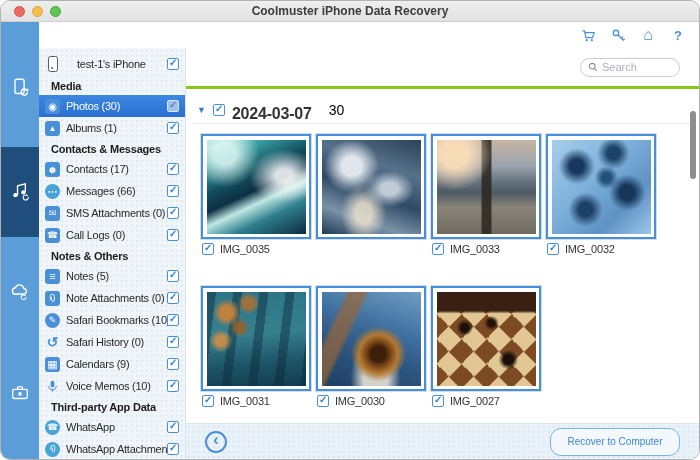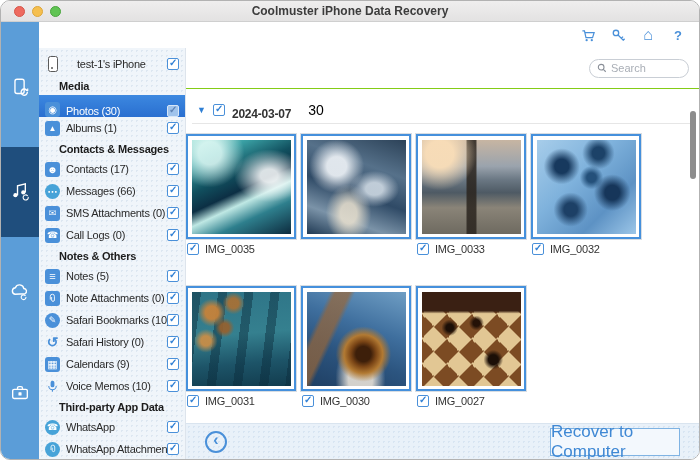--- a/index.html
+++ b/index.html
@@ -40,24 +40,24 @@
   .glyph-help { font-size:13px; font-weight:bold; }
 
   .mid { flex:1; display:flex; min-height:0; }
 
   
   .sidebar { width:147px; flex:none; border-right:1px solid #dde4ec; background-color:#f0f5fa;
              background-image:radial-gradient(circle,#dde7f1 1px,transparent 1px);
              background-size:5px 5px; padding-top:3px; overflow:hidden; }
   .srow { display:flex; align-items:center; height:22px; padding:0 6px 0 6px; gap:6px; cursor:pointer; }
   .srow.device { height:25px;gap:17px; }
-  .shead { height:19px; display:flex; align-items:center; padding-left:20px;
+  .shead { height:19px; display:flex; align-items:center; padding-left:12px;
            font-size:11px; font-weight:bold; color:#1c1c1c; letter-spacing:-.2px; }
   .slabel { flex:1; min-width:0; font-size:11px; color:#2a2a2a; letter-spacing:-.25px; white-space:nowrap; }
-  .srow.selected { background:linear-gradient(180deg,#3c88e0,#2a6fd0);align-items:flex-end; }
+  .srow.selected { background:linear-gradient(180deg,#3c88e0,#2a6fd0); }
   .srow.selected .slabel { color:#fff; }
   .cb { flex:none; width:12px; height:12px; border:1px solid #4a90d9; border-radius:2px;
         background:#fff; position:relative; cursor:pointer; }
   .cb::before { content:"✓"; position:absolute; left:1px; top:-2px; font-size:10px;
                 font-weight:bold; color:#2f7fd4; }
   .srow.selected .cb { background:#9fc3ec; border-color:#d6e6f8; }
   .srow.selected .cb::before { color:#5f83b4; }
 
   
   .sicon { flex:none; width:15px; height:15px; display:flex; align-items:center;
@@ -78,37 +78,37 @@
   .ic-history::before { content:"↺"; font-size:14px; font-weight:bold; }
   .ic-calendar::before { content:"▦"; font-size:11px; }
   .ic-whatsapp::before { content:"☎"; font-size:9px; }
   .devphone { width:10px; height:16px; border:1.5px solid #5a5a5a; border-radius:2.5px;
               background:#fff; position:relative; }
   .devphone::after { content:""; position:absolute; left:2.5px; top:10px; width:2px; height:2px;
                      border-radius:50%; background:#5a5a5a; }
 
   
   .content { flex:1; display:flex; flex-direction:column; background:#fff; min-width:0; }
-  .searchrow { height:41px; flex:none; border-bottom:1px solid #84cc16; display:flex;
-               justify-content:flex-end; align-items:center; padding-right:10px; }
+  .searchrow { height:41px; flex:none; border-bottom:3px solid #84cc16; display:flex;
+               justify-content:flex-end; align-items:center; padding-right:19px; }
   .searchbox { width:100px; height:19px; border:1px solid #c9ced5; border-radius:10px;
                background:#fff; display:flex; align-items:center; gap:4px; padding:0 7px; }
   .searchbox svg { flex:none; width:10px; height:10px; }
   .searchbox input { border:none; outline:none; width:100%; font-size:11px; color:#555;
                      background:transparent; font-family:"Liberation Sans",sans-serif; }
   .searchbox input::placeholder { color:#a9aeb6; }
 
   .scrollarea { flex:1; position:relative; overflow:hidden; padding-top:11px; }
   .grouprow { height:20px; display:flex; align-items:center; gap:7px; padding-left:11px; }
   .expander { font-size:9px; color:#2f7fd4; cursor:pointer; }
-  .gdate { font-size:12px; font-weight:bold; color:#333; letter-spacing:-.2px;margin-top:8px; }
+  .gdate { font-size:16px; font-weight:bold; color:#333; letter-spacing:-.2px;margin-top:8px; }
   .gcount { font-size:14px; color:#000000; margin-left:10px; }
   .gdivider { border-top:1px solid #e6e6e6; margin:3px 8px 10px 6px; }
 
-  .grid { display:flex; flex-wrap:wrap; }
+  .grid { display:flex; flex-wrap:wrap; padding-left:15px; }
   .cell { width:110px; margin-right:5px; margin-bottom:31px; }
   .frame { height:105px; border:2.5px solid #4590dc; outline:1px solid #d8dde2;
            background:#fff; padding:3.5px; cursor:pointer; }
   .ph { width:100%; height:100%; }
   .cellmeta { display:flex; align-items:center; gap:6px; margin-top:4px; padding-left:1px; }
   .plabel { font-size:11px; color:#333; letter-spacing:-.2px; }
 
   
   .p1 { background:
         radial-gradient(ellipse at 78% 38%, rgba(255,255,255,.85) 0 8%, transparent 32%),
@@ -163,22 +163,22 @@
             background:#8d8d8d; border-radius:3px; cursor:pointer; }
 
   
   .footer { height:36px; flex:none; border-top:1px solid #d9e4ef; background-color:#e9f1f9;
             background-image:radial-gradient(circle,#d8e5f2 1px,transparent 1px); background-size:5px 5px;
             display:flex; align-items:center; justify-content:space-between; padding:0 19px; }
   .backbtn { width:22px; height:22px; border:2px solid #4a90d9; border-radius:50%;
              background:transparent; color:#4a90d9; display:flex; align-items:center;
              justify-content:center; cursor:pointer; }
   .backbtn::before { content:"‹"; font-size:16px; font-weight:bold; margin-top:-3px; }
-  .recoverbtn { width:130px; height:28px; border:1px solid #7fb3e3; border-radius:0;
-                background:#f3f8fd; color:#3f88d4; font-size:17px; display:flex;
+  .recoverbtn { width:130px; height:28px; border:1px solid #7fb3e3; border-radius:11px;
+                background:#f3f8fd; color:#3f88d4; font-size:10px; display:flex;
                 align-items:center; justify-content:center; cursor:pointer;
                 font-family:"Liberation Sans",sans-serif; }
 </style>
 </head>
 <body>
 
 <div class="window">
 
   <div class="titlebar">
     <div class="lights">

